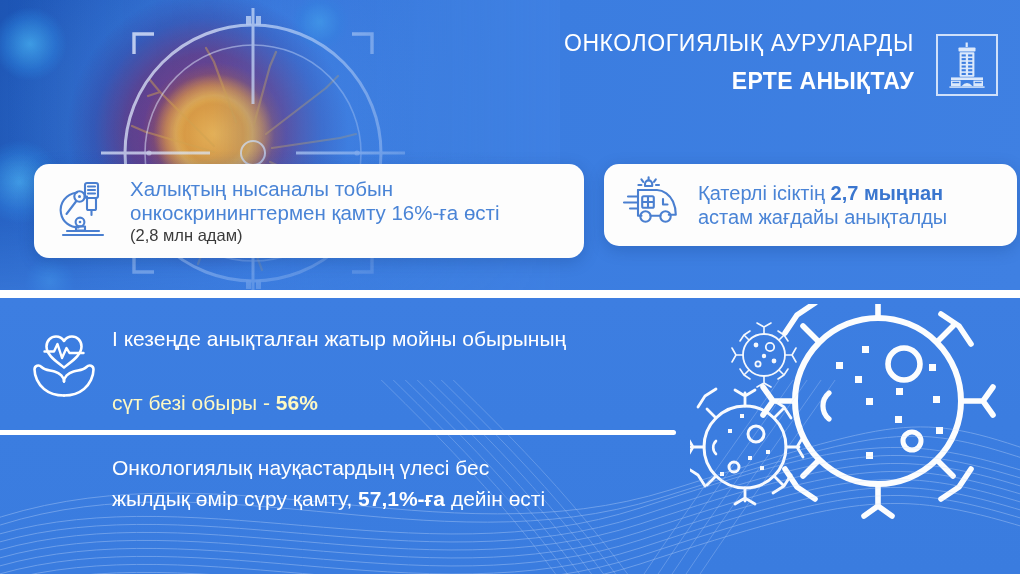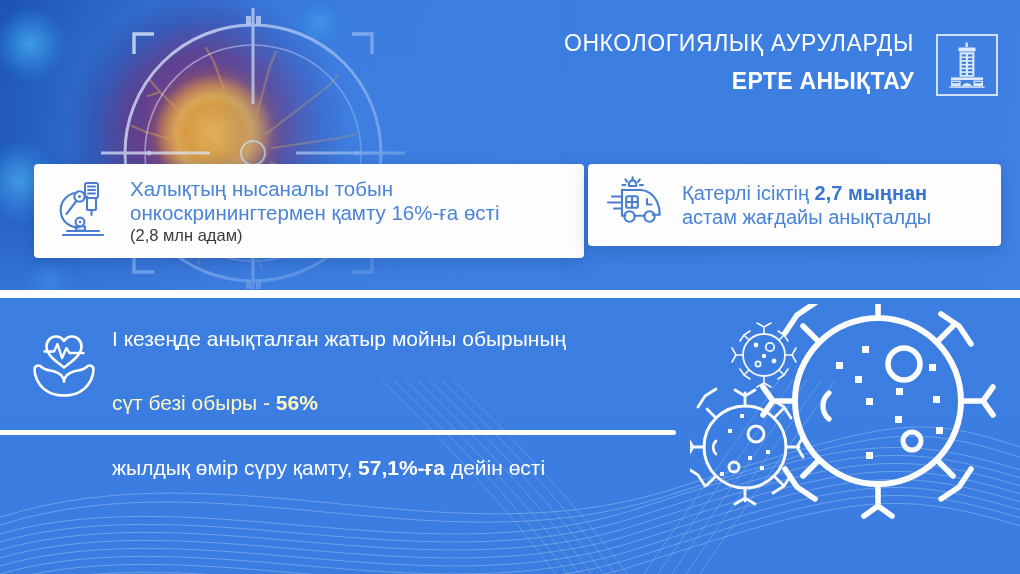--- a/index.html
+++ b/index.html
@@ -93,32 +93,32 @@
     width: 62px; height: 62px;
     border: 2px solid #cfe0fa;
     box-sizing: border-box;
     display: flex; align-items: center; justify-content: center;
   }
 
   
   .card {
     position: absolute;
     background: #fdfdfd;
-    border-radius: 4px;
+    border-radius: 15px;
     box-shadow: 0 4px 16px rgba(10,40,100,0.22);
     display: flex;
     align-items: center;
   }
   #card-screening {
     left: 34px; top: 164px;
     width: 518px; height: 94px;
     padding: 0 14px 0 18px;
   }
   #card-cases {
-    left: 588px; top: 164px;
+    left: 604px; top: 164px;
     width: 393px; height: 82px;
     padding: 0 6px 0 14px;
   }
   .card-icon { flex: 0 0 auto; margin-right: 14px; }
   .card-text { line-height: 1.18; }
   .card-text .big {
     color: #4a84d6;
     font-size: 20.5px;
     font-weight: 400;
   }
@@ -463,18 +463,19 @@
     <div class="stat-line">І кезеңде анықталған жатыр мойны обырының</div>
   </div>
 
   <div class="stat-second">
     <span>сүт безі обыры - </span><b>56%</b>
   </div>
 
   <div class="rule"></div>
 
   <div class="stat-block-2">
+    <div class="stat-line">Онкологиялық науқастардың үлесі бес</div>
     <div class="stat-line">
       <span>жылдық өмір сүру қамту, </span><b>57,1%-ға</b><span> дейін өсті</span>
     </div>
   </div>
 
 </div>
 
 </body></html>

